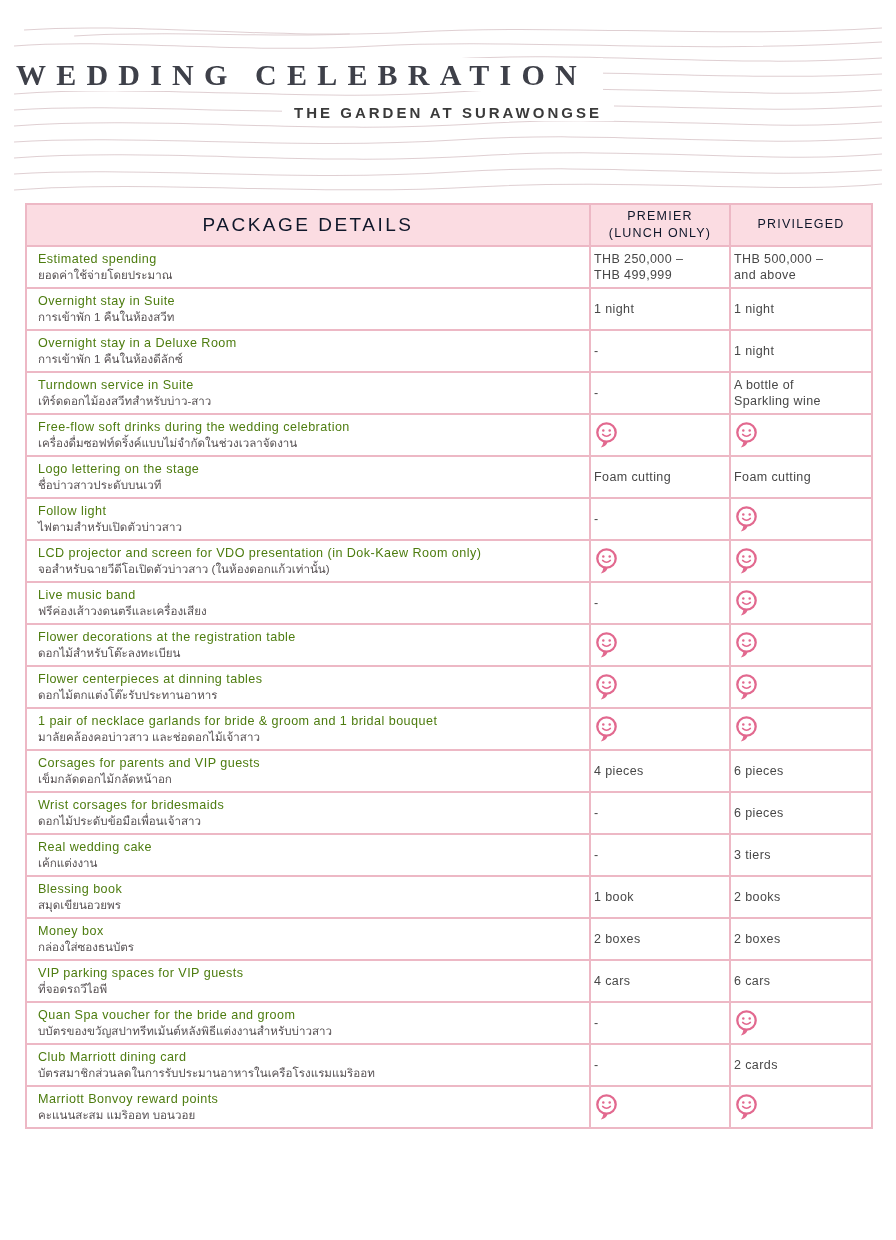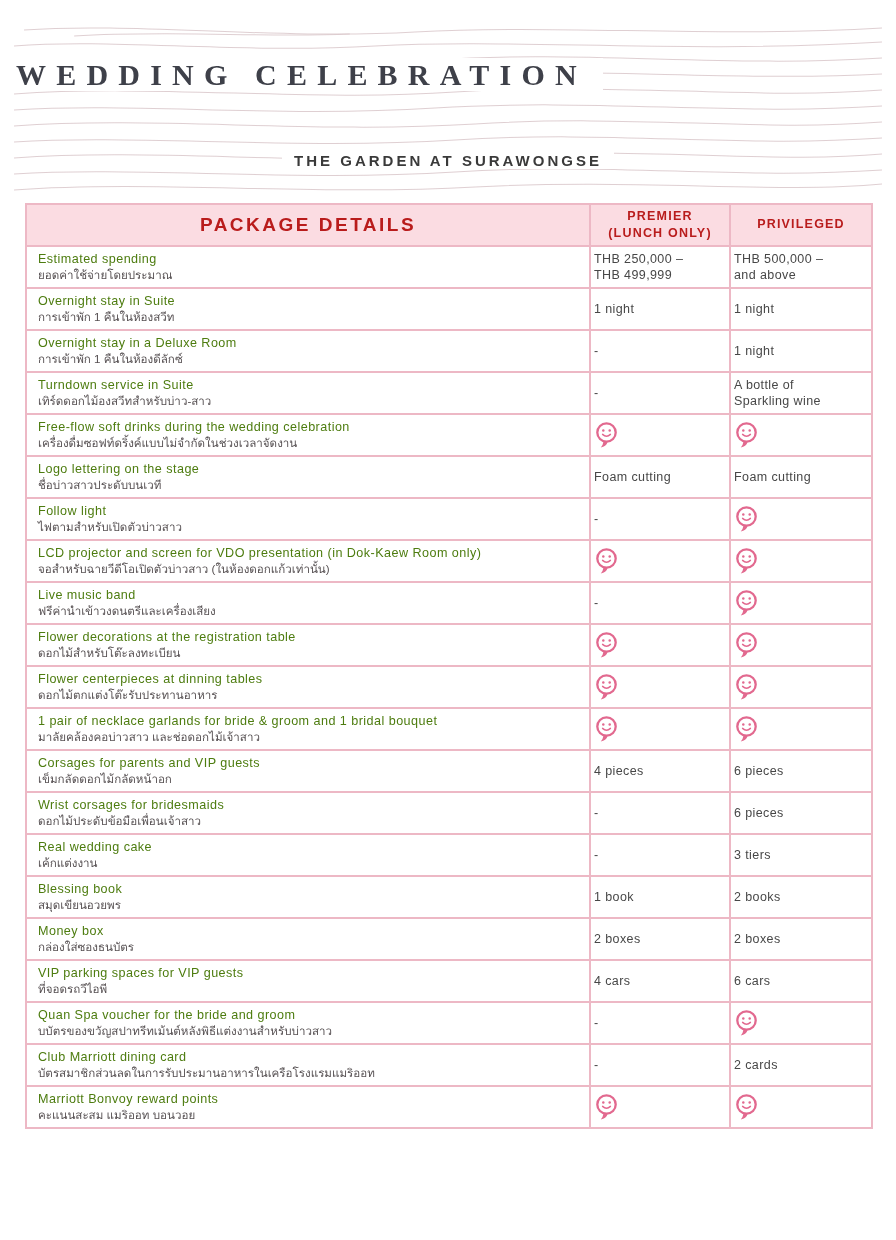--- a/index.html
+++ b/index.html
@@ -16,32 +16,31 @@
     position:absolute;top:58px;left:0;right:0;text-align:left;
     font-family:"Liberation Serif","DejaVu Serif",serif;
     font-size:30px;font-weight:600;letter-spacing:.34em;color:#3e4049;
     white-space:nowrap;
   }
   .page-title span{background:#fff;padding:0 16px;}
   .page-subtitle{
     position:absolute;top:104px;left:0;right:0;text-align:center;
     font-size:15px;font-weight:bold;letter-spacing:.2em;color:#3a3a3a;
     white-space:nowrap;
-    margin-top:48px;
   }
   .page-subtitle span{background:#fff;padding:0 12px;}
 
   
   .pkg-table{
     position:absolute;left:25px;top:203px;width:846px;
     border-collapse:collapse;table-layout:fixed;background:#fff;
   }
   .pkg-table td,.pkg-table th{border:2px solid #edb8c5;vertical-align:middle;}
   .pkg-table thead th{
-    background:#fbdce2;height:38px;color:#b91c1c;font-weight:bold;
+    background:#fbdce2;height:38px;color:#0f172a;font-weight:normal;
   }
   th.h-details{font-size:19px;letter-spacing:2.5px;}
   th.h-premier,th.h-privileged{
     font-size:12.5px;letter-spacing:1.2px;line-height:1.4;white-space:pre-line;
   }
   .pkg-table tbody td{height:36px;}
   td.feature{padding:2px 6px 2px 11px;}
   .feature .en{font-size:12.6px;color:#4d7c0f;letter-spacing:.45px;line-height:1.3;}
   .feature .th{font-size:11.6px;color:#565052;line-height:1.35;}
   td.value{
@@ -179,21 +178,21 @@
     <circle cx="12.5" cy="11.5" r="9.2" fill="none" stroke="#e2698f" stroke-width="2.3"></circle>
     <circle cx="9.3" cy="9.6" r="1.25" fill="#e2698f"></circle>
     <circle cx="15.7" cy="9.6" r="1.25" fill="#e2698f"></circle>
     <path d="M8.6,13.4 Q12.5,17 16.4,13.4" fill="none" stroke="#e2698f" stroke-width="1.5" stroke-linecap="round"></path>
     <path d="M9.6,20.1 Q9,24.2 6.8,26.4 Q12,25.6 13.6,21.2 Z" fill="#e2698f"></path>
   </svg></td>
       </tr>
       <tr>
         <td class="feature">
           <div class="en">Live music band</div>
-          <div class="th">ฟรีค่านำเข้าวงดนตรีและเครื่องเสียง</div>
+          <div class="th">ฟรีค่องเส้าวงดนตรีและเครื่องเสียง</div>
         </td>
         <td class="value"><span>-</span></td>
         <td class="value"><svg width="25" height="28" viewBox="0 0 25 28" aria-hidden="true">
     <circle cx="12.5" cy="11.5" r="9.2" fill="none" stroke="#e2698f" stroke-width="2.3"></circle>
     <circle cx="9.3" cy="9.6" r="1.25" fill="#e2698f"></circle>
     <circle cx="15.7" cy="9.6" r="1.25" fill="#e2698f"></circle>
     <path d="M8.6,13.4 Q12.5,17 16.4,13.4" fill="none" stroke="#e2698f" stroke-width="1.5" stroke-linecap="round"></path>
     <path d="M9.6,20.1 Q9,24.2 6.8,26.4 Q12,25.6 13.6,21.2 Z" fill="#e2698f"></path>
   </svg></td>
       </tr>

